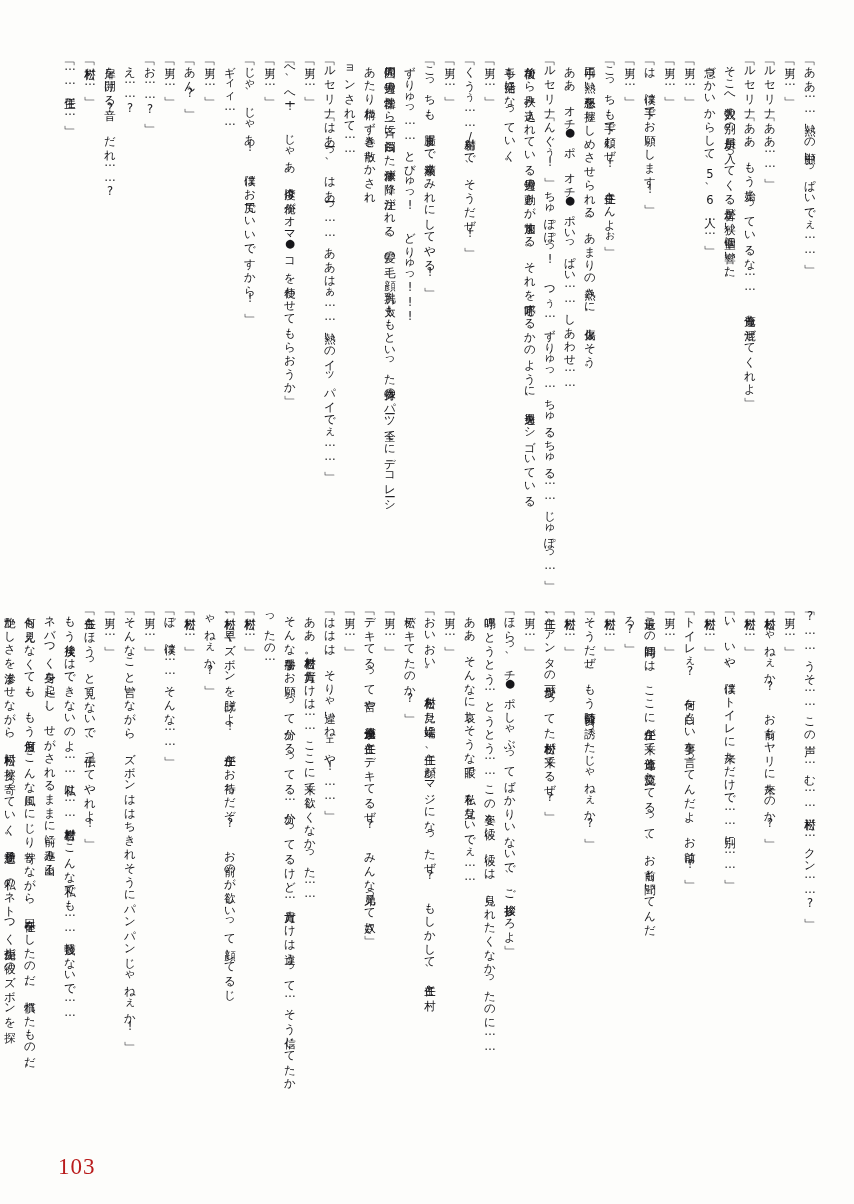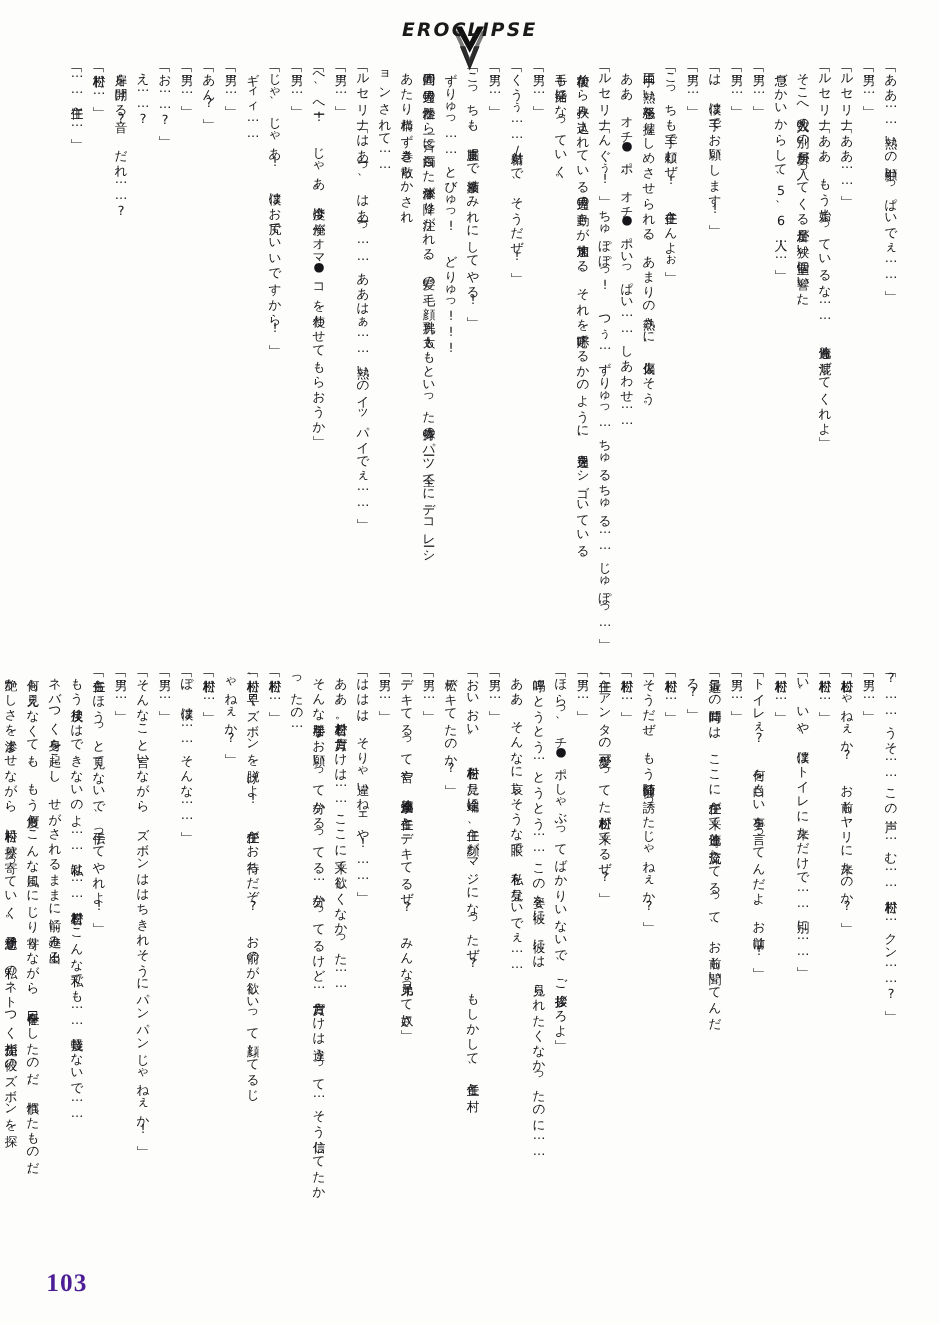--- a/index.html
+++ b/index.html
@@ -88,52 +88,40 @@
     right: 38px;
     height: 545px;
     display: flex;
     flex-direction: row-reverse;
   }
   .block-right .col { height: 530px; }
   .block-left .col { height: 520px; }
 
   .pagenum {
     position: absolute;
-    left: 42px;
+    left: 58px;
     bottom: 24px;
     font-family: "Liberation Serif", serif;
     font-size: 23px;
-    font-weight: bold;
-    color: #4c1d95;
+    font-weight: normal;
+    color: #b91c1c;
     letter-spacing: 1px;
   }
   .noise {
     position:absolute; inset:0; pointer-events:none;
     background: transparent;
   }
 </style>
 </head>
 <body>
 
 <div class="page">
 
   <div class="noise"></div>
 
-  <div class="logo-wrap">
-    <div class="logo">
-      <div class="logo-mark">
-        <svg width="34" height="44" viewBox="0 0 34 44">
-          <path d="M4 2 L17 26 L30 2 L24 2 L17 16 L10 2 Z" fill="#111"></path>
-          <path d="M8 20 L17 42 L26 20 L21 20 L17 32 L13 20 Z" fill="#222"></path>
-          <path d="M2 6 L6 6 L17 30 L28 6 L32 6 L17 38 Z" fill="#333" opacity="0.65"></path>
-        </svg>
-      </div>
-      <div class="logo-text">EROCLIPSE</div>
-    </div>
-  </div>
 
   <div class="block-right">
     <div class="col">「ああ……熱いの顔中いっぱいでぇ……」</div>
     <div class="col">「男……」</div>
     <div class="col">「ルセリナ「ああ……」</div>
     <div class="col">「ルセリナ「ああ、もう始まっているな……　俺達も混ぜてくれよ」</div>
     <div class="col">そこへ数人の別の所員が入ってくる足音が狭い個室に響いた。</div>
     <div class="col">息づかいからして、5、6人……」</div>
     <div class="col">「男……」</div>
     <div class="col">「男……」</div>

